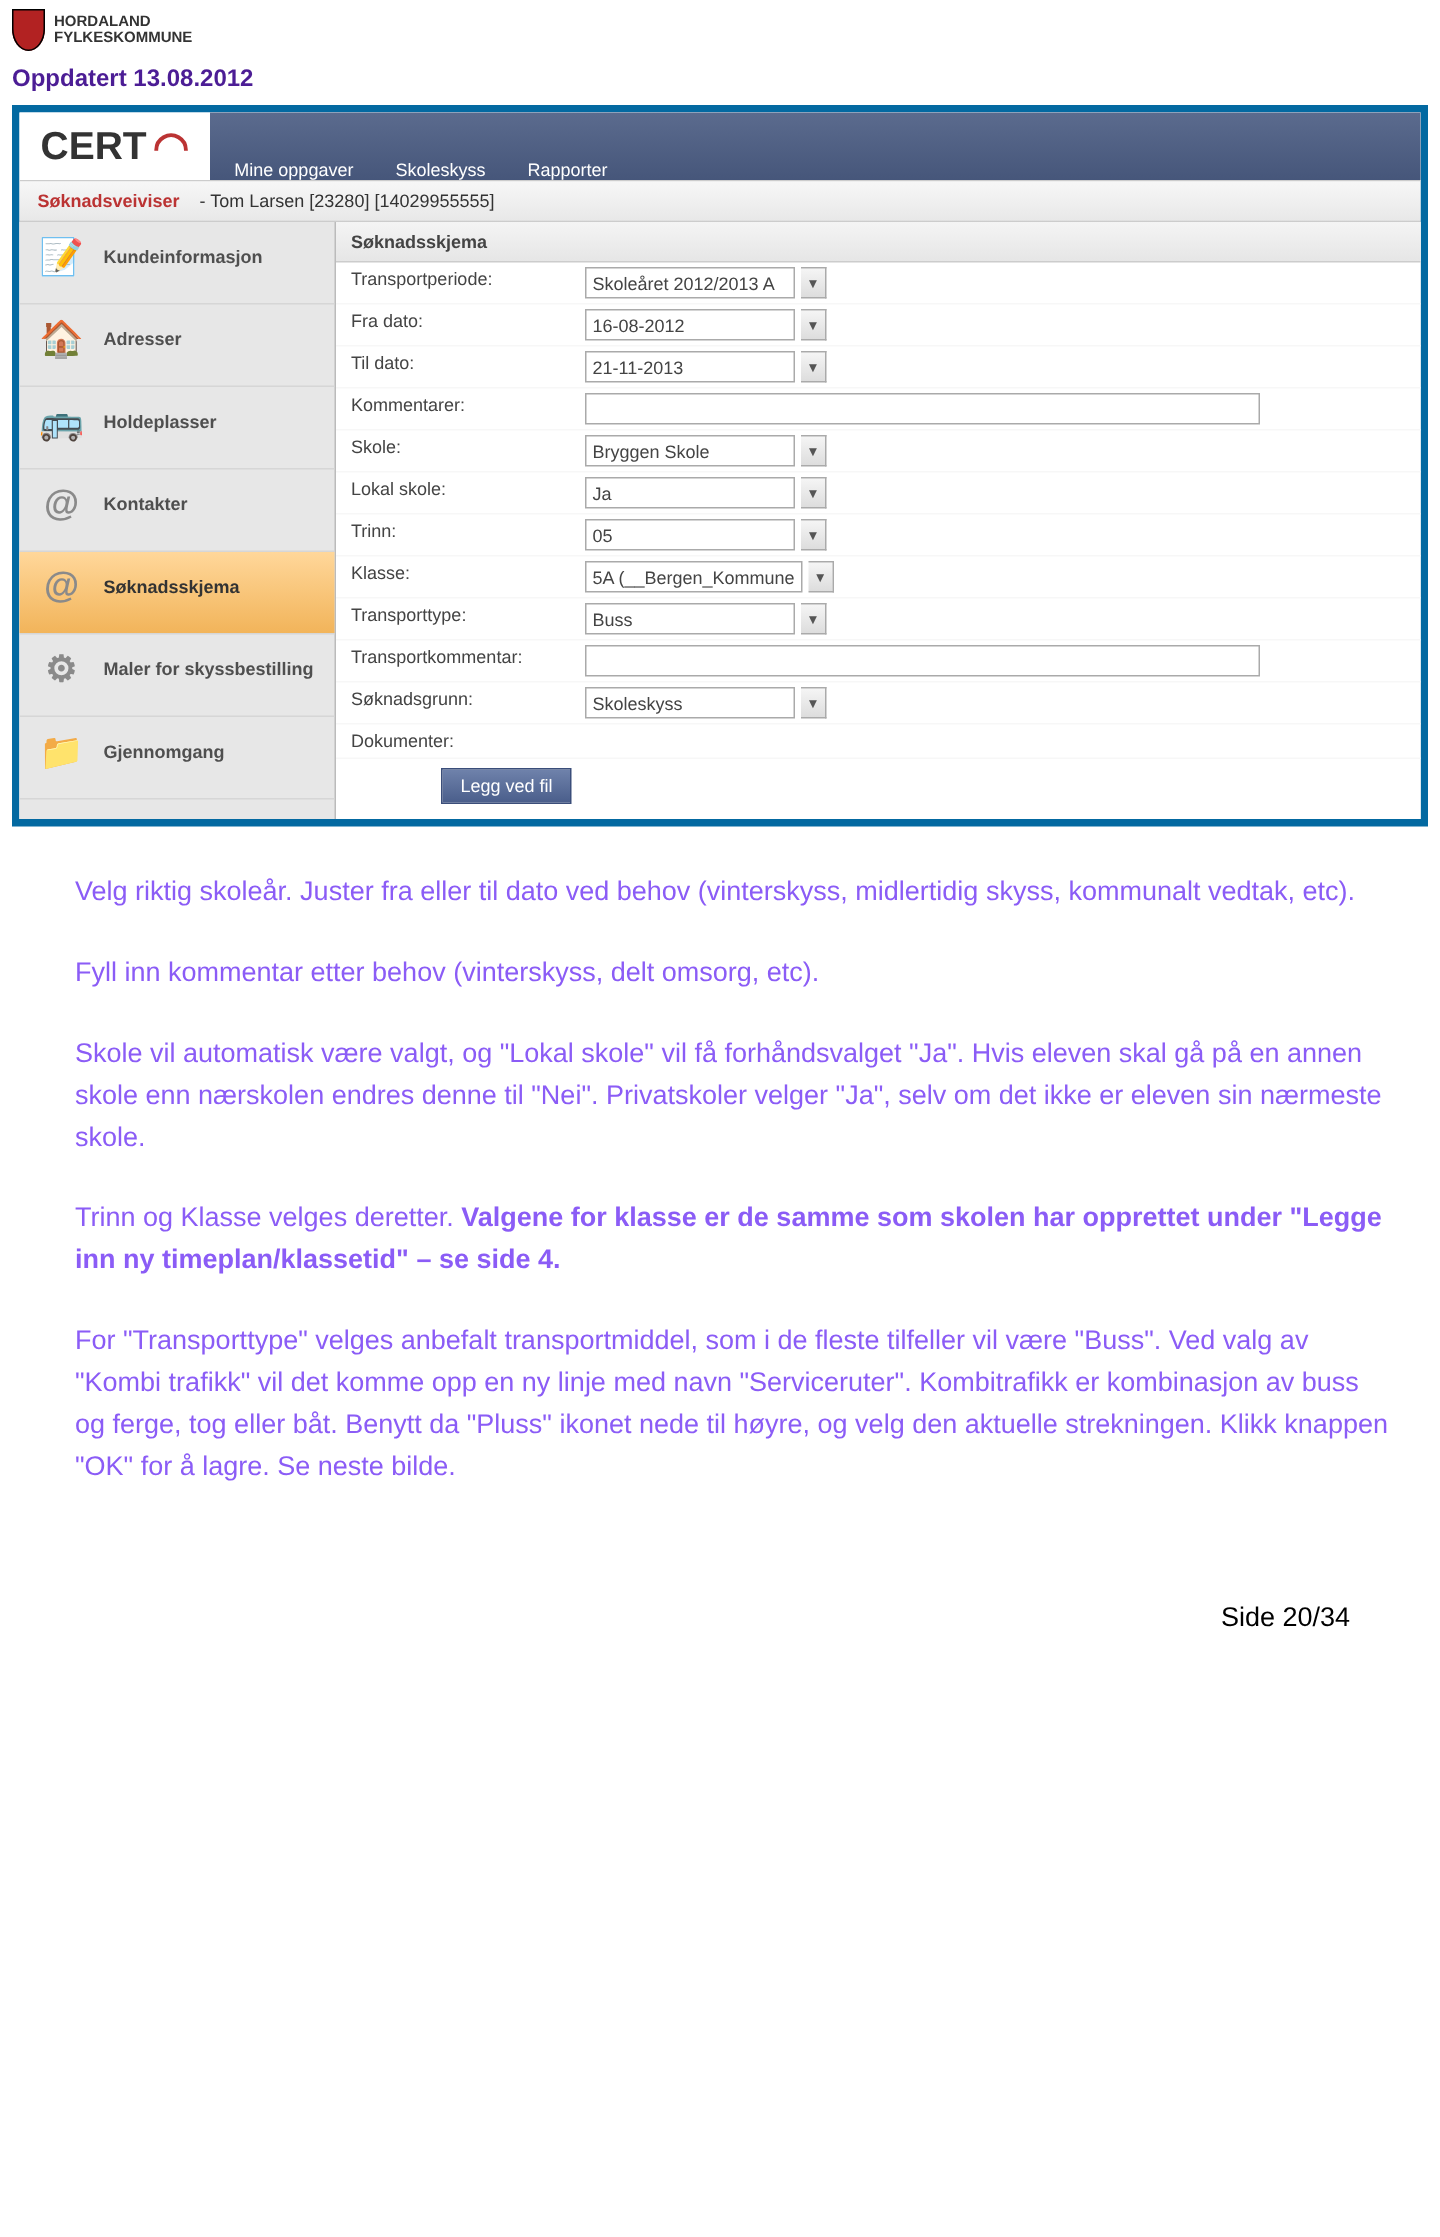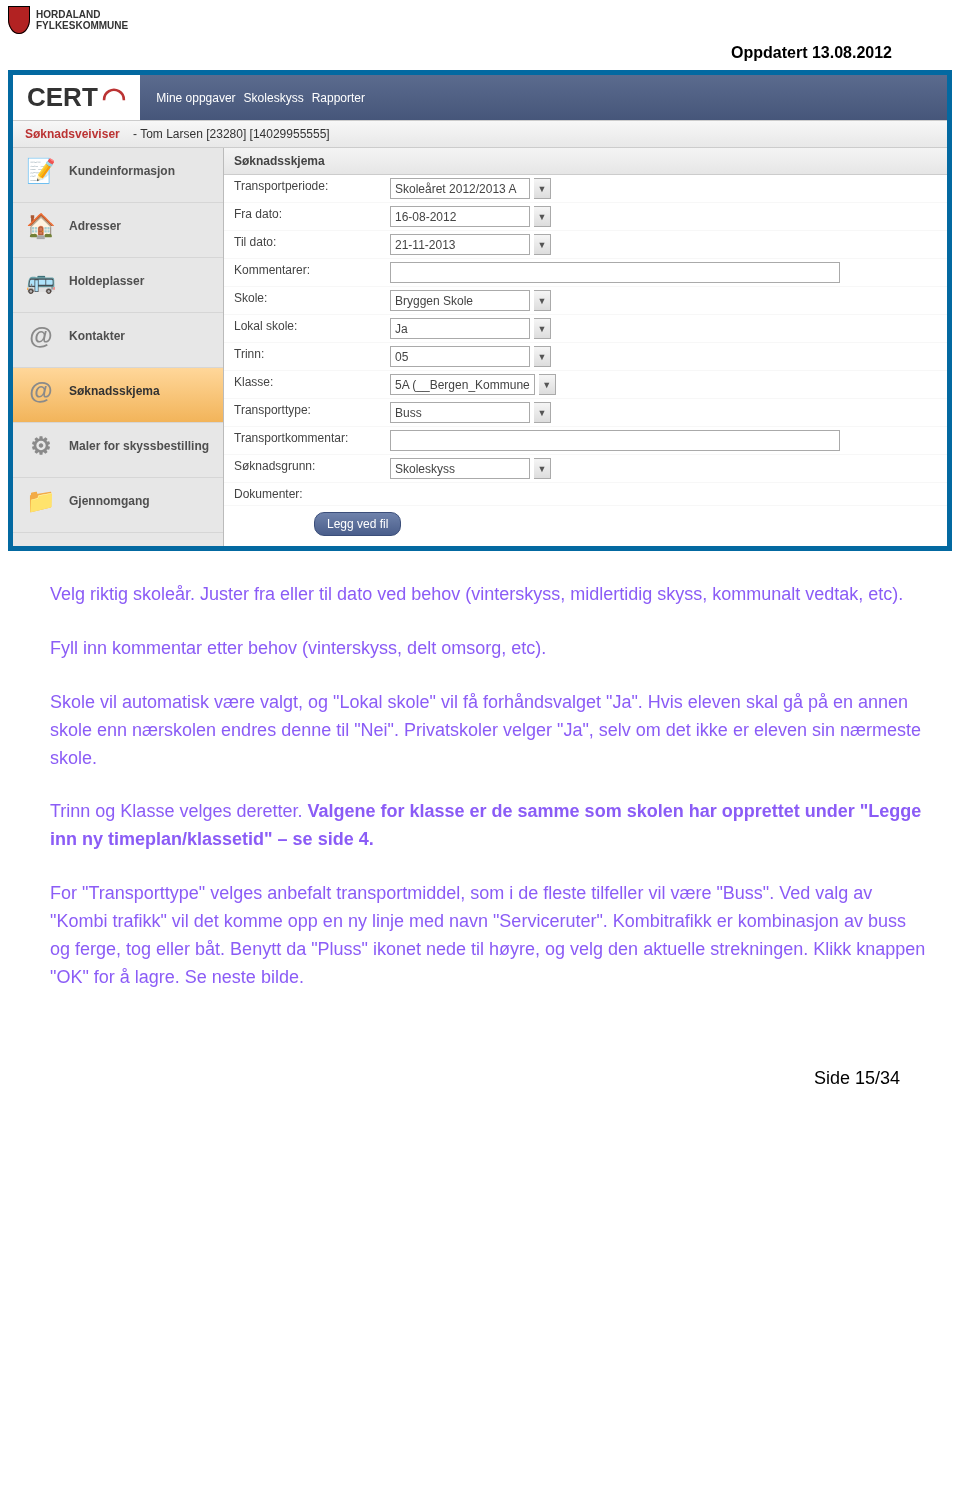--- a/index.html
+++ b/index.html
@@ -24,22 +24,21 @@
     position: relative;
     box-shadow: inset 0 0 0 1px #000;
   }
   .logo-text {
     font-size: 10px;
     line-height: 11px;
     font-weight: 700;
     color: #333;
   }
   .updated {
-    text-align: right;
-    color: #000000;
+    color: #4c1d95;
     font-weight: 700;
     font-size: 16px;
     padding-right: 60px;
     margin-top: 10px;
   }
   .app-shell {
     margin: 8px 8px 0 8px;
     border: 5px solid #0369a1;
     background: #fff;
   }
@@ -56,24 +55,24 @@
     font-size: 26px;
     font-weight: 700;
     color: #333;
     font-family: "Segoe UI", Arial, sans-serif;
   }
   .arc-icon { color: #b33; font-size: 28px; margin-left: 4px; }
   .main-nav {
     flex: 1;
     background: linear-gradient(#5b6b8e, #46567a);
     display: flex;
-    align-items: center;
+    align-items: flex-end;
     color: #fff;
     font-size: 12px;
-    gap: 8px;
+    gap: 28px;
     padding-left: 16px;
   }
   .main-nav span { cursor: pointer; }
   .subbar {
     background: linear-gradient(#f7f7f7, #e8e8e8);
     border-bottom: 1px solid #ccc;
     font-size: 12px;
     padding: 6px 12px;
     color: #333;
   }
@@ -168,22 +167,22 @@
   }
   .wide { flex: 1; }
   .wide .box { min-width: 440px; }
   .attach-btn {
     display: inline-block;
     background: linear-gradient(#6f82ab, #4a5e8b);
     color: #fff;
     font-size: 12px;
     padding: 4px 12px;
     border: 1px solid #3b4e7a;
-    border-radius: 10px;
-    margin: 6px 0 10px 90px;
+    border-radius: 0;
+    margin: 6px 0 10px 70px;
     cursor: pointer;
   }
   .doc-body {
     padding: 30px 30px 10px 50px;
     font-family: Verdana, Arial, sans-serif;
     font-size: 18px;
     line-height: 1.55;
     color: #8b5cf6;
   }
   .doc-body p { margin: 0 0 26px 0; }
@@ -355,13 +354,13 @@
 </div>
 
 <div class="doc-body">
   <p>Velg riktig skoleår. Juster fra eller til dato ved behov (vinterskyss, midlertidig skyss, kommunalt vedtak, etc).</p>
   <p>Fyll inn kommentar etter behov (vinterskyss, delt omsorg, etc).</p>
   <p>Skole vil automatisk være valgt, og "Lokal skole" vil få forhåndsvalget "Ja". Hvis eleven skal gå på en annen skole enn nærskolen endres denne til "Nei". Privatskoler velger "Ja", selv om det ikke er eleven sin nærmeste skole.</p>
   <p><span>Trinn og Klasse velges deretter. </span><span class="bold">Valgene for klasse er de samme som skolen har opprettet under "Legge inn ny timeplan/klassetid" – se side 4.</span></p>
   <p>For "Transporttype" velges anbefalt transportmiddel, som i de fleste tilfeller vil være "Buss". Ved valg av "Kombi trafikk" vil det komme opp en ny linje med navn "Serviceruter". Kombitrafikk er kombinasjon av buss og ferge, tog eller båt. Benytt da "Pluss" ikonet nede til høyre, og velg den aktuelle strekningen. Klikk knappen "OK" for å lagre. Se neste bilde.</p>
 </div>
 
-<div class="footer">Side 15/34</div>
+<div class="footer">Side 20/34</div>
 
 </body></html>

